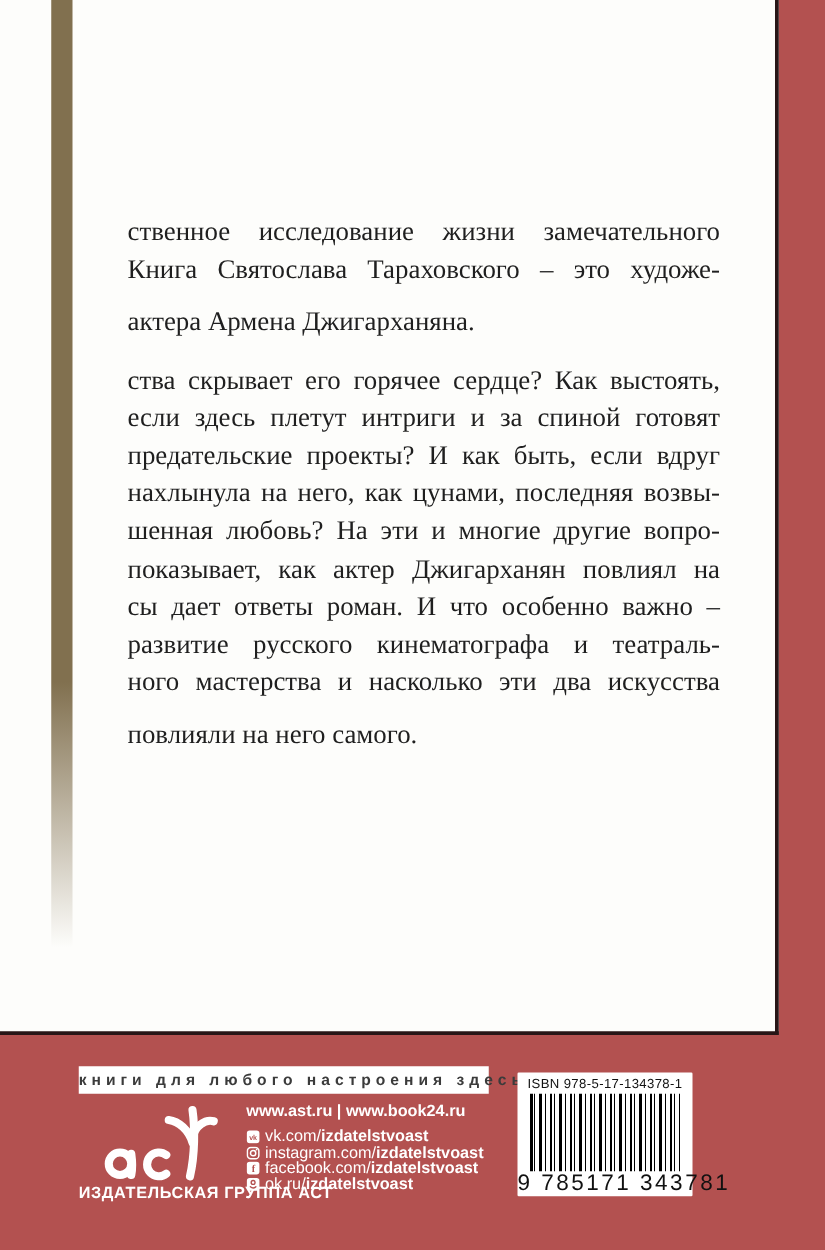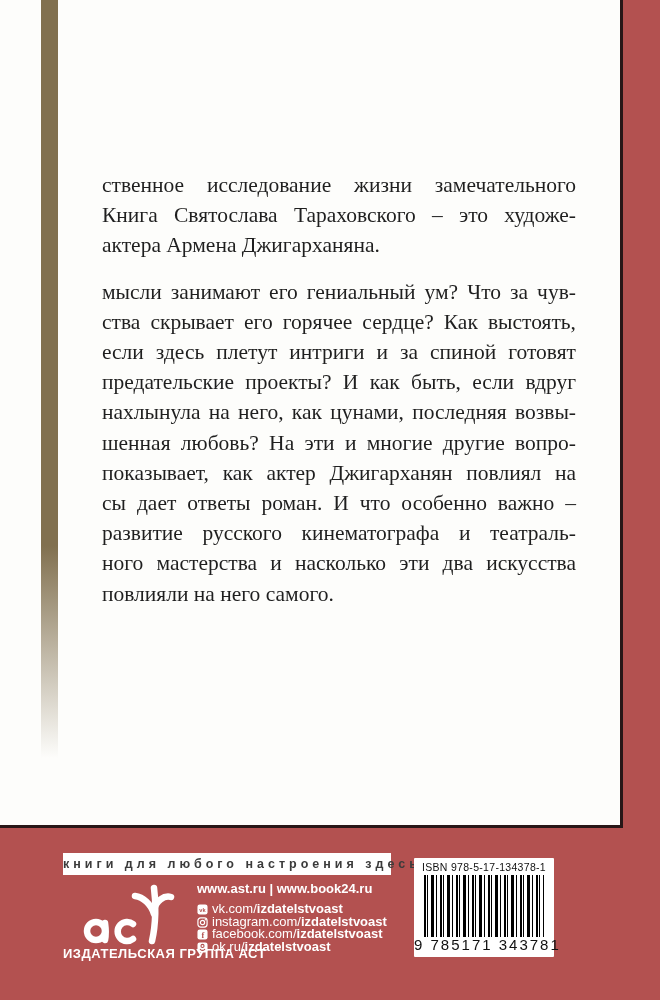--- a/index.html
+++ b/index.html
@@ -37,20 +37,21 @@
     color:var(--ink);
   }
   .line{
     text-align:justify;
     text-align-last:justify;
     white-space:nowrap;
   }
   .line.last{
     text-align:left;
     text-align-last:left;
+    margin-top:12px;
   }
   .para2{margin-top:16px;}
   
   .banner{
     position:absolute;left:63px;top:853px;
     width:328px;height:22px;
     background:#ffffff;
     color:#3b3b3b;
     font-size:12.5px;font-weight:bold;
     letter-spacing:4px;
@@ -93,40 +94,39 @@
     height:62px;margin:2px 10px 0 10px;
     background:repeating-linear-gradient(90deg,
       #000 0 2px, #fff 2px 3px,
       #000 3px 4px, #fff 4px 7px,
       #000 7px 10px, #fff 10px 12px,
       #000 12px 13px, #fff 13px 16px);
   }
   .bar-digits{
     margin-top:-1px;
     text-align:center;color:#111;background:transparent;
-    font-size:15px;letter-spacing:2px;
+    font-size:18px;letter-spacing:2px;
     white-space:nowrap;
   }
 </style>
 </head>
 <body>
 
 <div class="screen">
 
   <div class="page">
     <div class="spine-stripe"></div>
 
     <div class="body-text">
       <div class="para1">
         <div class="line">ственное исследование жизни замечательного</div>
         <div class="line">Книга Святослава Тараховского – это художе-</div>
         <div class="line last">актера Армена Джигарханяна.</div>
       </div>
       <div class="para2">
-        <div class="line">мысли занимают его гениальный ум? Что за чув-</div>
         <div class="line">ства скрывает его горячее сердце? Как выстоять,</div>
         <div class="line">если здесь плетут интриги и за спиной готовят</div>
         <div class="line">предательские проекты? И как быть, если вдруг</div>
         <div class="line">нахлынула на него, как цунами, последняя возвы-</div>
         <div class="line">шенная любовь? На эти и многие другие вопро-</div>
         <div class="line">показывает, как актер Джигарханян повлиял на</div>
         <div class="line">сы дает ответы роман. И что особенно важно –</div>
         <div class="line">развитие русского кинематографа и театраль-</div>
         <div class="line">ного мастерства и насколько эти два искусства</div>
         <div class="line last">повлияли на него самого.</div>

